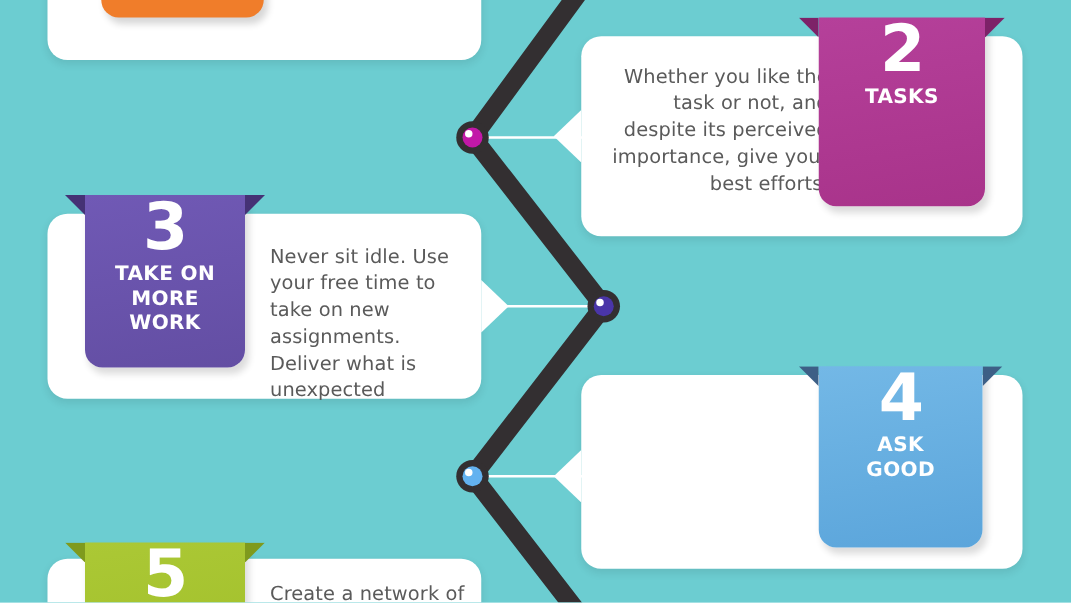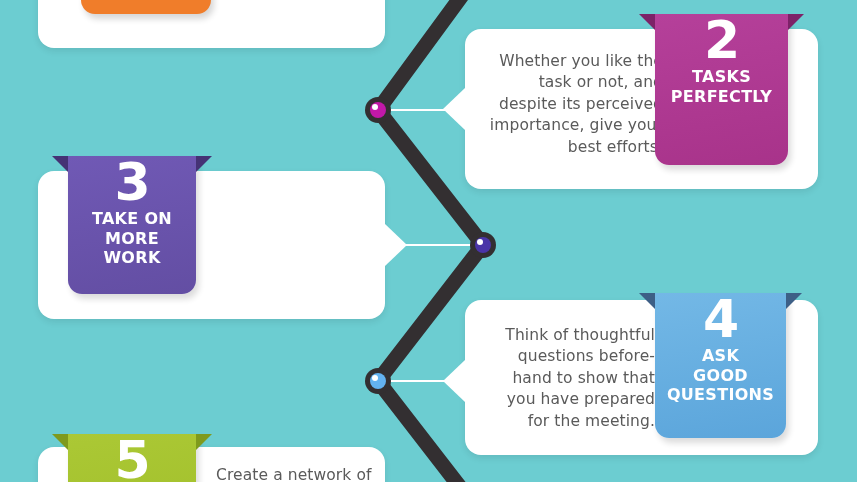--- a/index.html
+++ b/index.html
@@ -142,58 +142,56 @@
   <div class="card" style="left:465px; top:29px; width:353px; height:160px;">
     <div class="notch left" style="left:-22px; top:59px;"></div>
     <div class="copy ralign" style="left:22px; top:22px; width:176px;">Whether you like the task or not, and despite its perceived importance, give your best efforts.</div>
   </div>
   <div class="badge-wrap" style="left:655px; top:14px; width:133px; height:151px;">
     <div class="badge" style="background:linear-gradient(170deg,#b5409a 0%,#a8338a 100%);">
       <div class="fold l" style="background:#7d2268; clip-path:polygon(0 0,100% 0,100% 100%);"></div>
       <div class="fold r" style="background:#7d2268; clip-path:polygon(0 0,100% 0,0 100%);"></div>
       <div class="num">2</div>
       <div class="cap">TASKS</div>
-      <div class="cap">PERFECTLY</div>
     </div>
   </div>
   <div class="leader" style="left:383px; top:109px; width:86px;"></div>
   <div class="dot" style="left:365px; top:97px;">
     <div class="inner" style="background:#c218a8;"></div>
   </div>
 
   <div class="card" style="left:38px; top:171px; width:347px; height:148px;">
     <div class="notch right" style="right:-22px; top:53px;"></div>
+    <div class="copy lalign" style="left:178px; top:24px; width:165px;">Never sit idle. Use your free time to take on new assignments. Deliver what is unexpected</div>
   </div>
   <div class="badge-wrap" style="left:68px; top:156px; width:128px; height:138px;">
     <div class="badge" style="background:linear-gradient(170deg,#7059b5 0%,#634ea3 100%);">
       <div class="fold l" style="background:#453275; clip-path:polygon(0 0,100% 0,100% 100%);"></div>
       <div class="fold r" style="background:#453275; clip-path:polygon(0 0,100% 0,0 100%);"></div>
       <div class="num">3</div>
       <div class="cap">TAKE ON</div>
       <div class="cap">MORE</div>
       <div class="cap">WORK</div>
     </div>
   </div>
   <div class="leader" style="left:386px; top:244px; width:90px;"></div>
   <div class="dot" style="left:470px; top:232px;">
     <div class="inner" style="background:#4a35a8;"></div>
   </div>
 
   <div class="card" style="left:465px; top:300px; width:353px; height:155px;">
     <div class="notch left" style="left:-22px; top:60px;"></div>
-    <div class="copy ralign" style="left:20px; top:25px; width:170px;">Think of thoughtful questions before-hand to show that you have prepared for the meeting.</div>
   </div>
   <div class="badge-wrap" style="left:655px; top:293px; width:131px; height:145px;">
     <div class="badge" style="background:linear-gradient(170deg,#73b8e6 0%,#5ba5db 100%);">
       <div class="fold l" style="background:#3d5f86; clip-path:polygon(0 0,100% 0,100% 100%);"></div>
       <div class="fold r" style="background:#3d5f86; clip-path:polygon(0 0,100% 0,0 100%);"></div>
       <div class="num">4</div>
       <div class="cap">ASK</div>
       <div class="cap">GOOD</div>
-      <div class="cap">QUESTIONS</div>
     </div>
   </div>
   <div class="leader" style="left:383px; top:380px; width:86px;"></div>
   <div class="dot" style="left:365px; top:368px;">
     <div class="inner" style="background:#63b2f0;"></div>
   </div>
 
   <div class="card" style="left:38px; top:447px; width:347px; height:150px;">
     <div class="copy lalign" style="left:178px; top:18px; width:170px;">Create a network of</div>
   </div>

